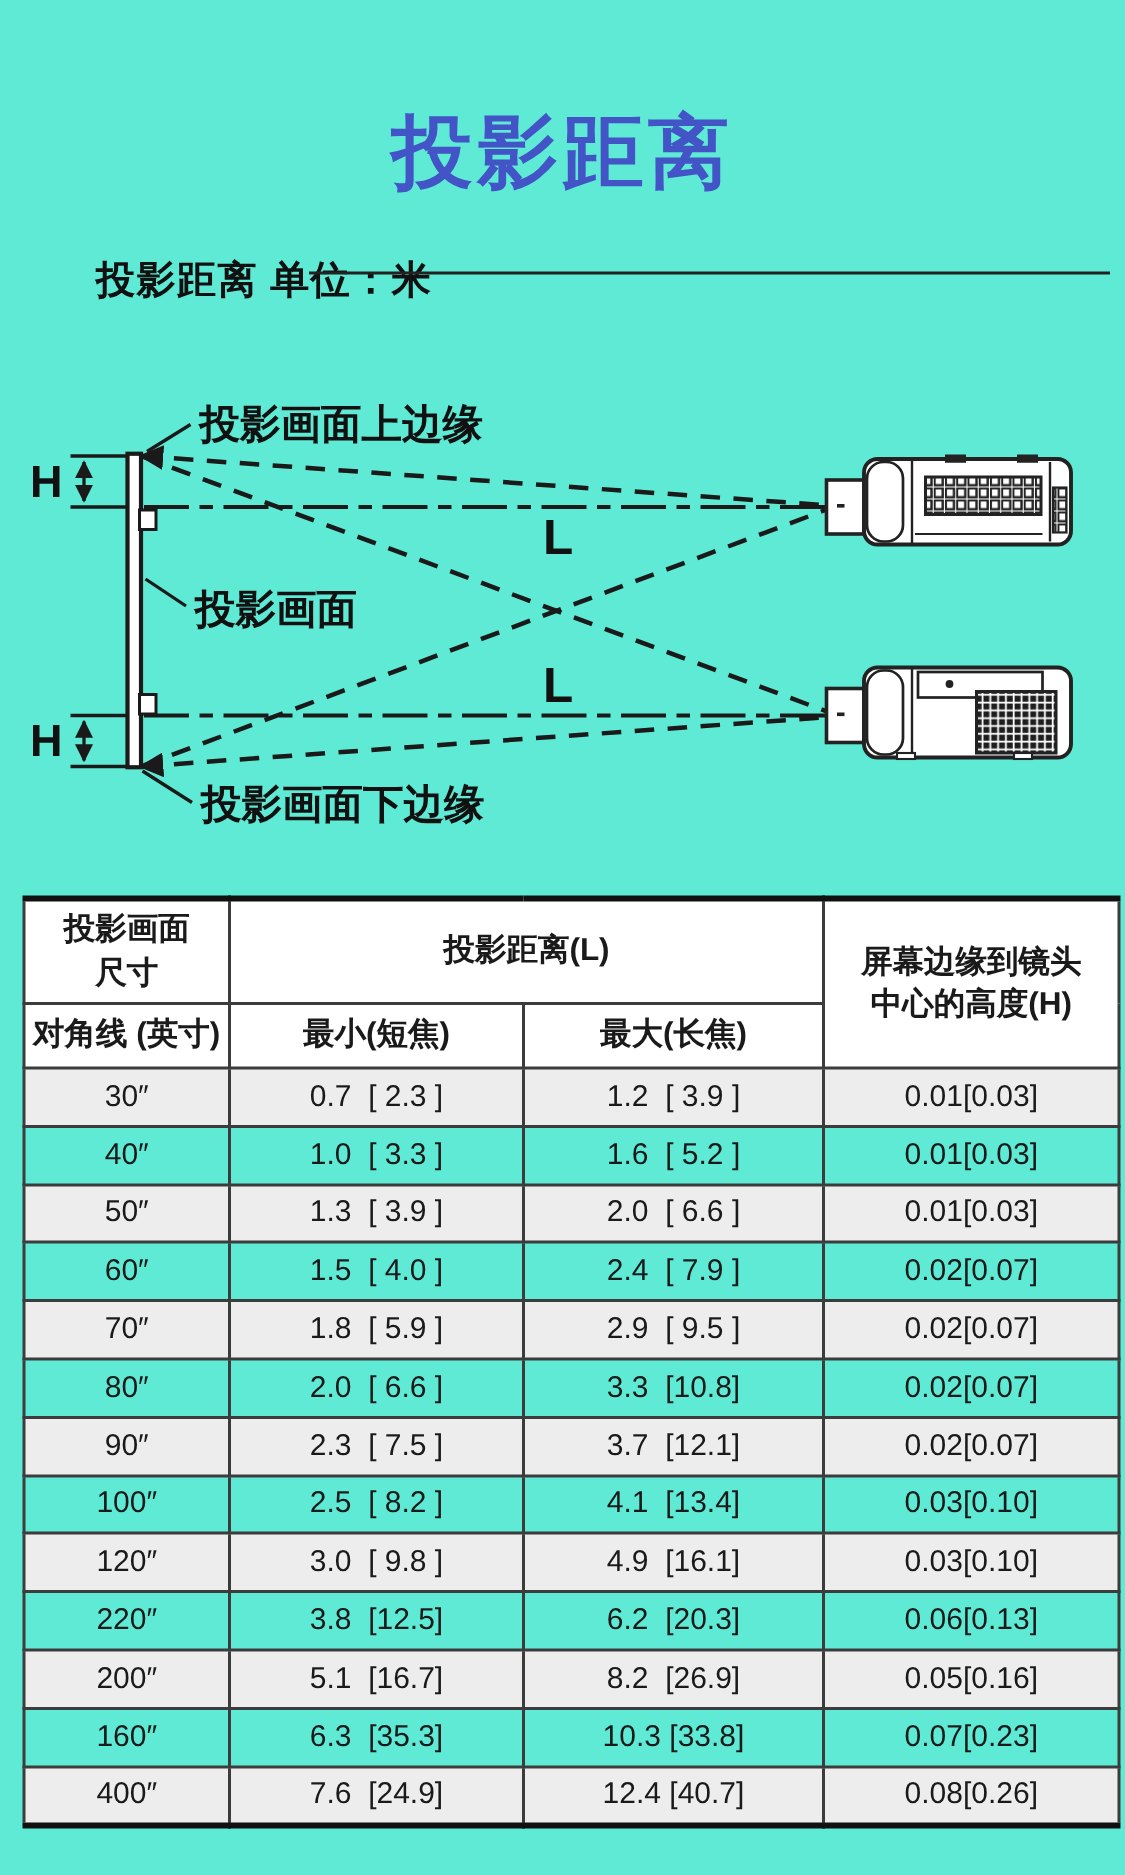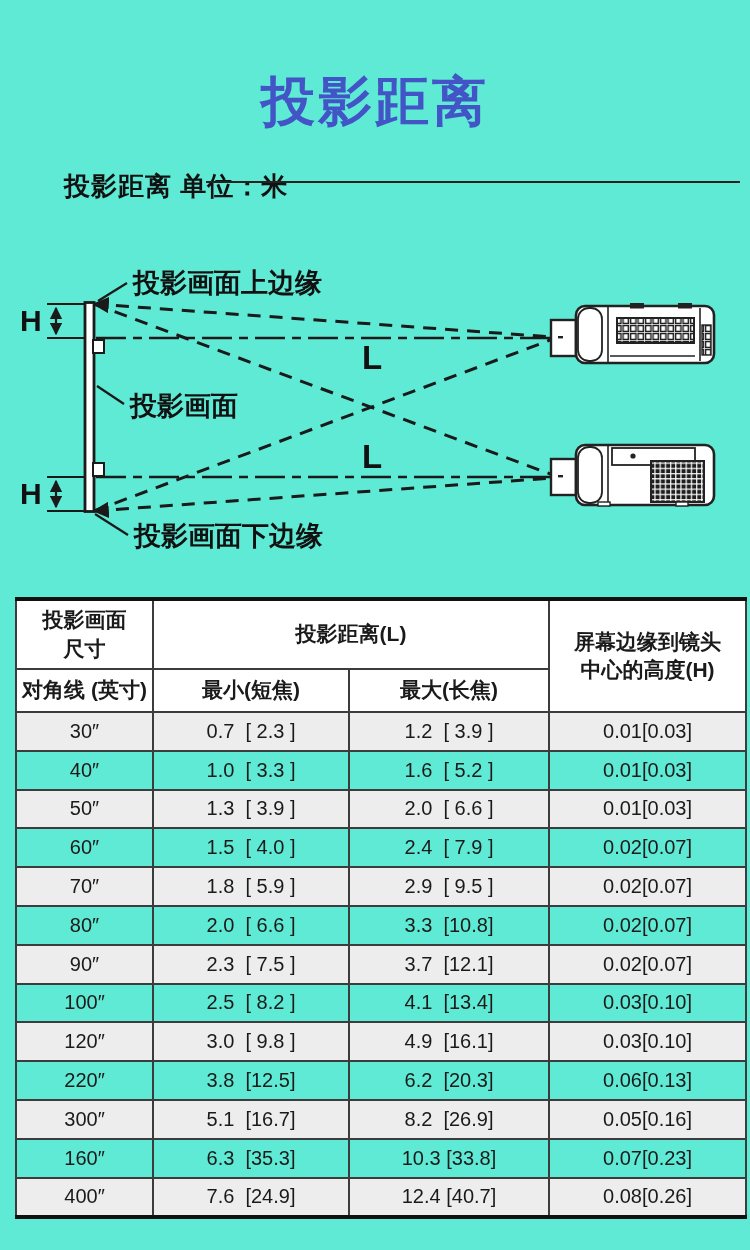--- a/index.html
+++ b/index.html
@@ -220,21 +220,21 @@
           <td>4.9  [16.1]</td>
           <td>0.03[0.10]</td>
         </tr>
         <tr>
           <td>220″</td>
           <td>3.8  [12.5]</td>
           <td>6.2  [20.3]</td>
           <td>0.06[0.13]</td>
         </tr>
         <tr>
-          <td>300″</td>
+          <td>200″</td>
           <td>5.1  [16.7]</td>
           <td>8.2  [26.9]</td>
           <td>0.05[0.16]</td>
         </tr>
         <tr>
           <td>160″</td>
           <td>6.3  [35.3]</td>
           <td>10.3 [33.8]</td>
           <td>0.07[0.23]</td>
         </tr>

